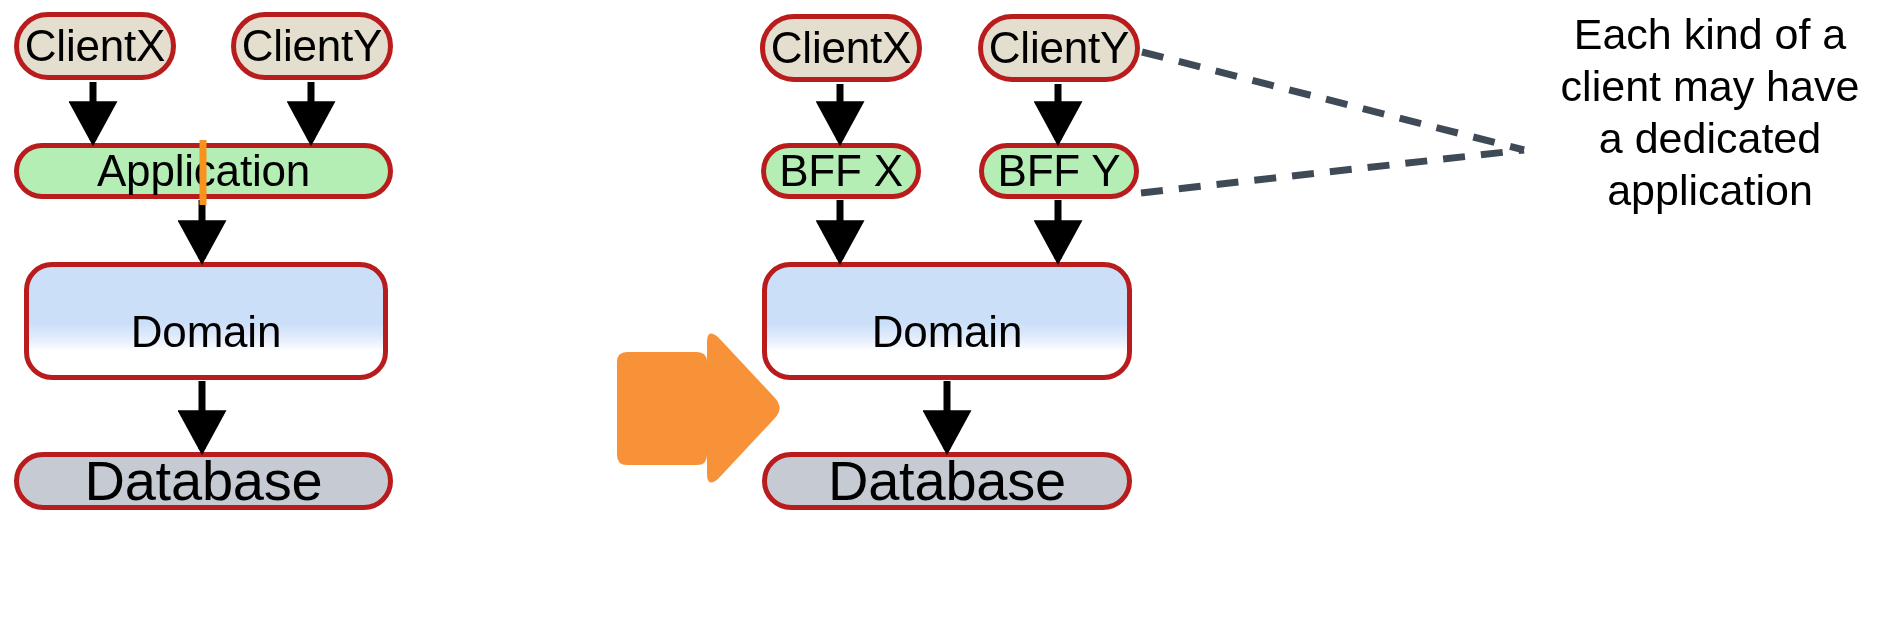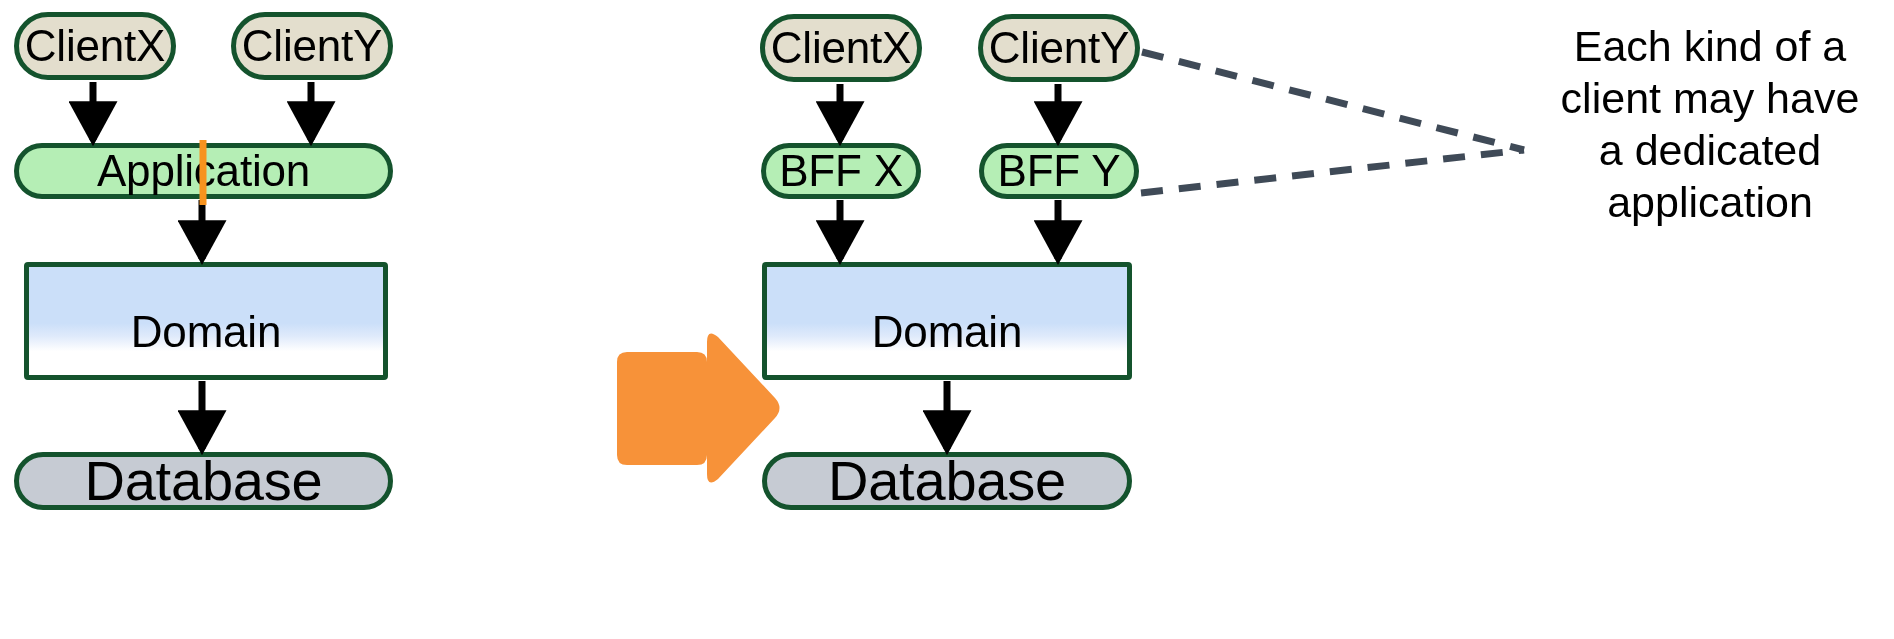--- a/index.html
+++ b/index.html
@@ -14,21 +14,21 @@
   #canvas {
     position: relative;
     width: 1894px;
     height: 639px;
     background: #ffffff;
     overflow: hidden;
   }
   .node {
     position: absolute;
     box-sizing: border-box;
-    border: 5px solid #14532d;
+    border: 5px solid #b91c1c;
     display: flex;
     align-items: center;
     justify-content: center;
     color: #000000;
     text-align: center;
     line-height: 1.05;
     letter-spacing: -0.2px;
     white-space: nowrap;
   }
   .node-client {
@@ -36,21 +36,21 @@
     border-radius: 40px;
     font-size: 44px;
   }
   .node-app {
     background: #b5eeb5;
     border-radius: 36px;
     font-size: 44px;
   }
   .node-domain {
     background: linear-gradient(to bottom, #cbdff9 0%, #cbdff9 52%, #dfeafb 64%, #ffffff 78%, #ffffff 100%);
-    border-radius: 4px;
+    border-radius: 28px;
     font-size: 44px;
     align-items: flex-start;
     padding-top: 42px;
     text-align: center;
   }
   .node-db {
     background: #c6cbd3;
     border-radius: 40px;
     font-size: 56px;
   }
@@ -171,18 +171,18 @@
              L 627 465
              Q 617 465 617 455
              Z" fill="#f79239"></path>
   </svg>
 
   <svg class="dash-svg" viewBox="0 0 1894 639" xmlns="http://www.w3.org/2000/svg">
     <polyline points="1142,52 1524,150" fill="none" stroke="#3f4a57" stroke-width="7" stroke-dasharray="22 16" stroke-linecap="butt"></polyline>
     <polyline points="1141,193 1524,150" fill="none" stroke="#3f4a57" stroke-width="7" stroke-dasharray="22 16" stroke-linecap="butt"></polyline>
   </svg>
 
-  <div class="annotation" style="left:1540px; top:20px; width:340px;">Each kind of a
+  <div class="annotation" style="left:1540px; top:8px; width:340px;">Each kind of a
 client may have
 a dedicated
 application</div>
 
 </div>
 
 </body></html>

